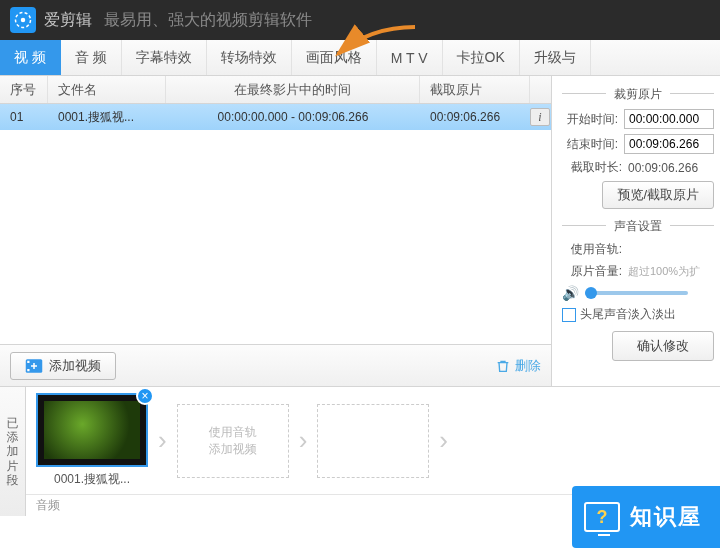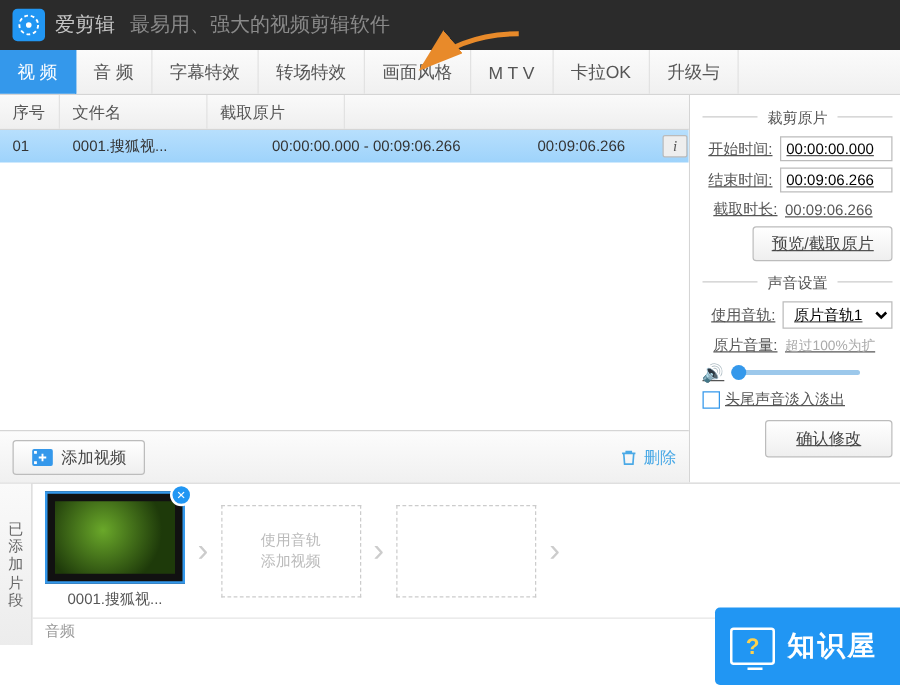--- a/index.html
+++ b/index.html
@@ -42,21 +42,21 @@
 .bottom-bar { height: 42px; border-top: 1px solid #d5d5d5; background: linear-gradient(#fcfcfc,#f0f0f0); display: flex; align-items: center; padding: 0 10px; justify-content: space-between; }
 .btn { height: 28px; padding: 0 14px; background: linear-gradient(#fff,#efefef); border: 1px solid #bcbcbc; border-radius: 3px; font-size: 13px; color: #444; display: inline-flex; align-items: center; cursor: pointer; gap: 6px; }
 .btn.blue-icon svg { width: 18px; height: 16px; }
 .del { color: #4aa9e6; display: flex; align-items: center; gap: 4px; cursor: pointer; font-size: 13px; }
 
 .fieldset-title { text-align: center; color: #555; font-size: 12px; padding: 4px 0 6px; position: relative; }
 .fieldset-title::before, .fieldset-title::after { content: ""; position: absolute; top: 11px; width: 44px; border-top: 1px solid #ccc; }
 .fieldset-title::before { left: 0; }
 .fieldset-title::after { right: 0; }
 
-.field-row { display: flex; align-items: center; margin-bottom: 5px; font-size: 12px; white-space: nowrap; text-decoration: underline; }
+.field-row { display: flex; align-items: center; margin-bottom: 5px; font-size: 12px; white-space: nowrap; }
 .field-row label { width: 60px; text-align: right; margin-right: 6px; color: #555; }
 .field-row .val { color: #555; }
 .textbox { border: 1px solid #bcbcbc; height: 20px; padding: 0 4px; font-size: 12px; background: #fff; }
 select.textbox { height: 22px; }
 
 .slider { flex: 1; height: 4px; background: #9cc8eb; border-radius: 2px; position: relative; margin: 0 6px; }
 .slider .thumb { position: absolute; left: 0; top: -4px; width: 12px; height: 12px; background: #3498eb; border-radius: 50%; }
 
 .checkbox { width: 14px; height: 14px; border: 1px solid #3498eb; display: inline-block; margin-right: 4px; vertical-align: -2px; }
 
@@ -114,20 +114,21 @@
   <div class="tab">M T V</div>
   <div class="tab">卡拉OK</div>
   <div class="tab">升级与</div>
 </div>
 
 <div class="content">
   <div class="left">
     <div class="thead">
       <div class="col-idx">序号</div>
       <div class="col-name">文件名</div>
+      <div class="col-time">在最终影片中的时间</div>
       <div class="col-dur">截取原片</div>
     </div>
     <div class="tbody">
       <div class="row sel">
         <div class="col-idx">01</div>
         <div class="col-name">0001.搜狐视...</div>
         <div class="col-time">00:00:00.000 - 00:09:06.266</div>
         <div class="col-dur">00:09:06.266</div>
         <div class="info">i</div>
       </div>
@@ -165,21 +166,20 @@
         <label>截取时长:</label>
         <span class="val">00:09:06.266</span>
       </div>
     <div class="field-row" style="justify-content:flex-end">
         <div class="btn">预览/截取原片</div>
       </div>
 
     <div class="fieldset-title">声音设置</div>
     <div class="field-row">
         <label>使用音轨:</label>
-        <select class="textbox" style="width:90px"><option>原片音轨1</option></select>
       </div>
     <div class="field-row">
         <label>原片音量:</label>
         <span style="color:#aaa;font-size:11px">超过100%为扩</span>
       </div>
     <div class="field-row">
       <span class="speaker">🔊</span>
       <div class="slider">
           <div class="thumb"></div>
         </div>

